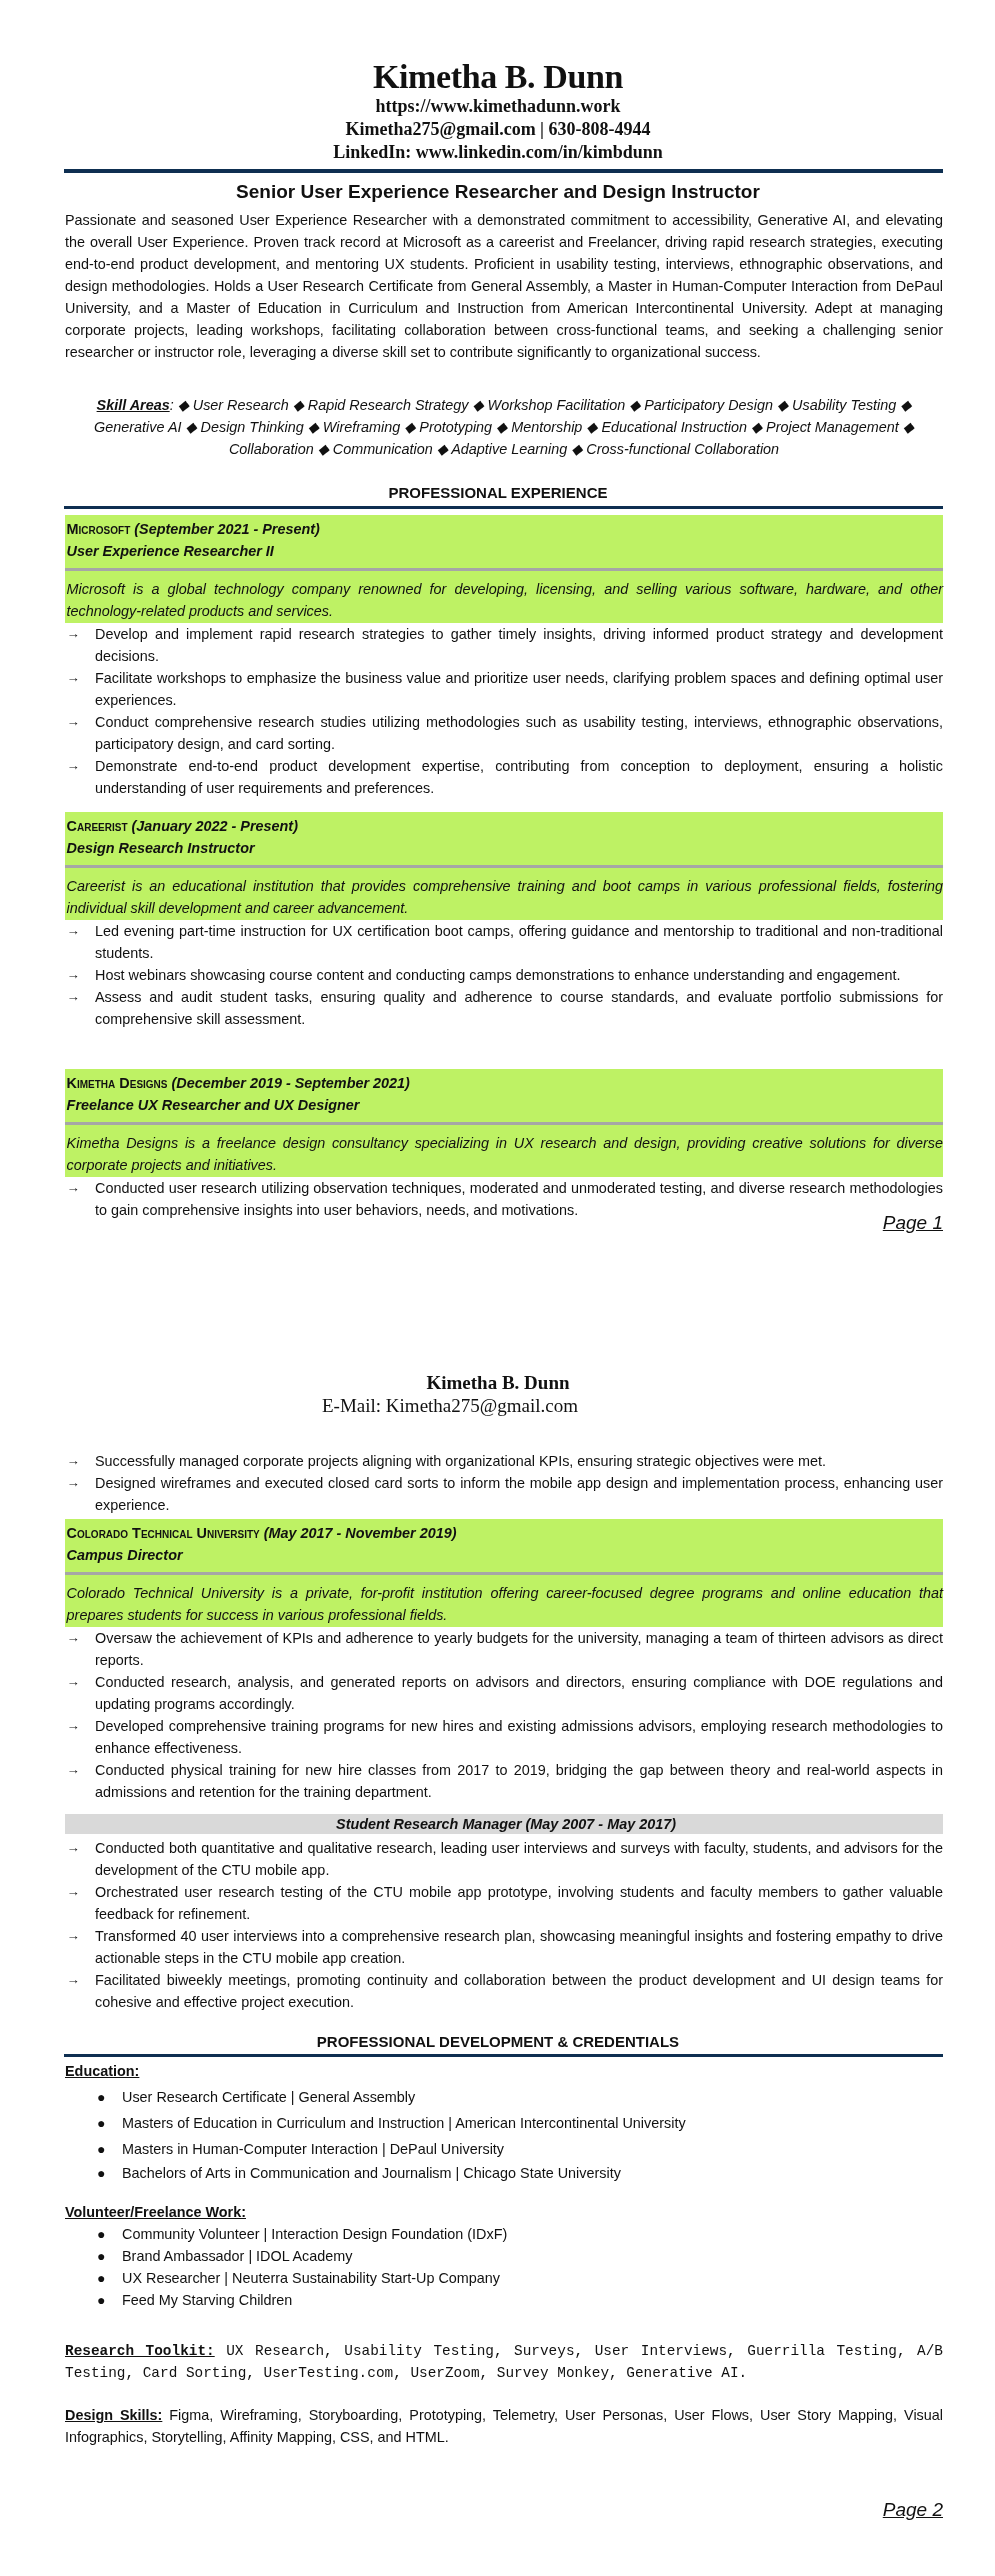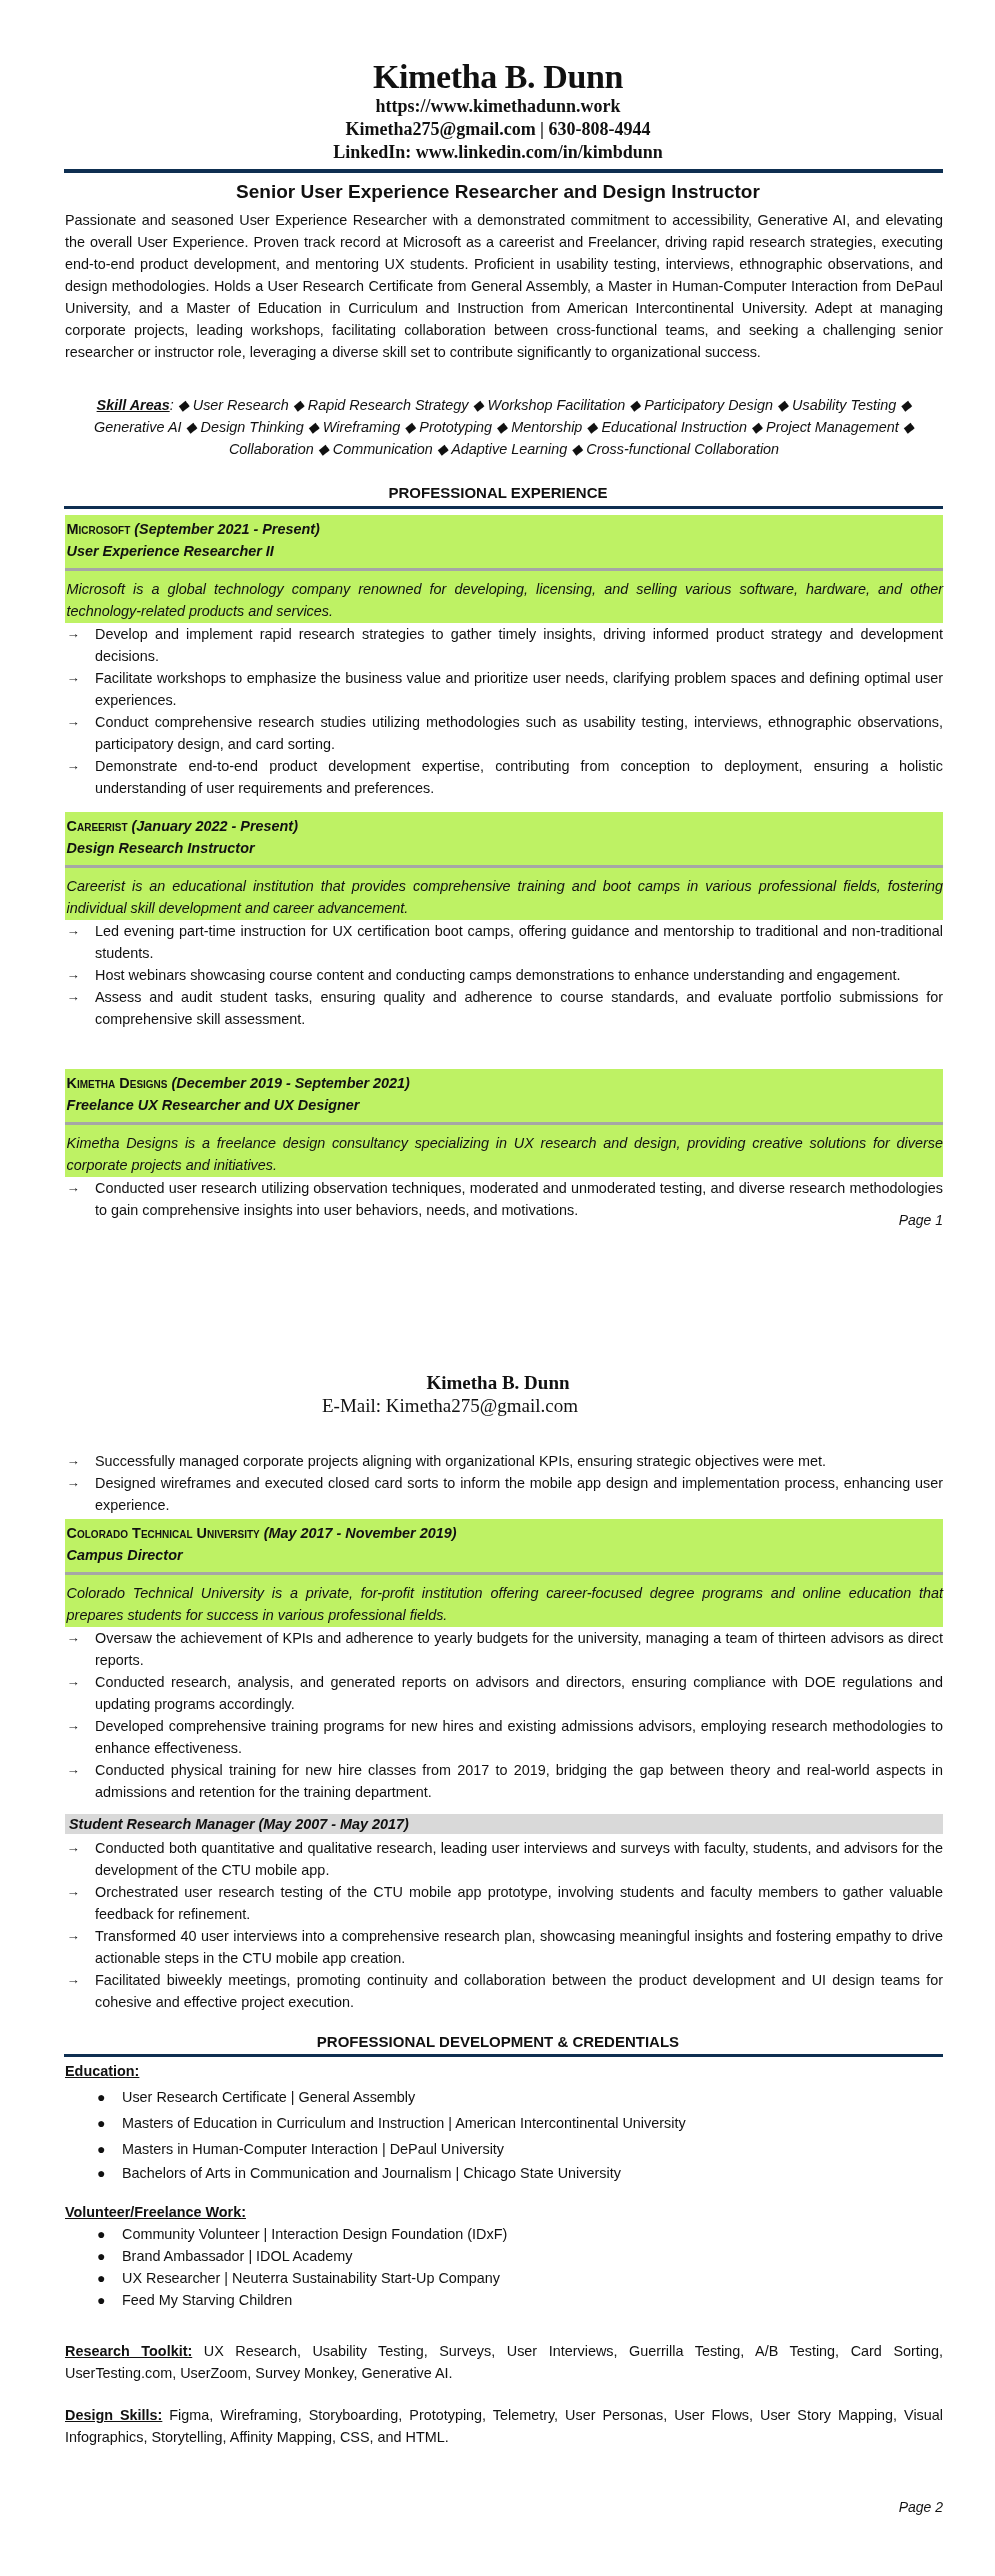--- a/index.html
+++ b/index.html
@@ -20,28 +20,28 @@
   .section-title { font-size: 15px; font-weight: bold; line-height: 20.3px; text-align: center; }
   .job-box { background: #bef264; }
   .job-head { padding: 3.1px 0 0 1.6px; font-size: 14.4px; line-height: 22px; font-weight: bold; }
   .company { font-variant: small-caps; font-style: normal; }
   .job-head .dates, .job-head .role { font-style: italic; }
   .job-sep { height: 3.1px; background: #a6a6a6; margin: 6.2px 0 6.2px 0; }
   .job-desc { font-size: 14.4px; line-height: 22px; font-style: italic; text-align: justify; padding: 0 0 1.6px 1.6px; }
   ul.arrows { list-style: none; margin: 0; padding: 0; }
   ul.arrows li { position: relative; padding-left: 30px; font-size: 14.4px; line-height: 22px; text-align: justify; }
   ul.arrows li .arrow { position: absolute; left: 1.6px; top: 0; font-size: 13.3px; }
-  .page-num { font-size: 14px; font-style: italic; text-align: right; }
+  .page-num { font-size: 19px; font-style: italic; text-align: right; text-decoration: underline; }
   .sub-head { font-size: 14.4px; font-weight: bold; text-decoration: underline; line-height: 22px; }
   ul.dots { list-style: none; margin: 0; padding: 0; }
   ul.dots li { position: relative; padding-left: 57px; font-size: 14.4px; line-height: 22px; }
   ul.dots li .dot { position: absolute; left: 32px; top: 0; font-size: 14px; }
   .para { font-size: 14.4px; line-height: 22px; text-align: justify; }
   .para .lbl { font-weight: bold; text-decoration: underline; }
-  .srm-box { background: #d9d9d9; font-size: 14.4px; line-height: 20.3px; font-weight: bold; font-style: italic; padding-left: 4px; }
+  .srm-box { background: #d9d9d9; font-size: 14.4px; line-height: 20.3px; font-weight: bold; font-style: italic; padding-left: 4px; text-align: center; }
 </style>
 </head>
 <body>
 
 <div class="page" style="top:0;">
 
   <div class="abs serif center name-big" style="top:57px;left:0;width:996px;">Kimetha B. Dunn</div>
   <div class="abs serif center contact" style="top:95px;left:0;width:996px;">https://www.kimethadunn.work</div>
   <div class="abs serif center contact" style="top:118px;left:0;width:996px;">Kimetha275@gmail.com | 630-808-4944</div>
   <div class="abs serif center contact" style="top:141px;left:0;width:996px;">LinkedIn: www.linkedin.com/in/kimbdunn</div>
@@ -169,21 +169,21 @@
   <div class="content" style="top:2201px;">
     <div class="sub-head">Volunteer/Freelance Work:</div>
     <ul class="dots">
       <li><span class="dot">●</span><span>Community Volunteer | Interaction Design Foundation (IDxF)</span></li>
       <li><span class="dot">●</span><span>Brand Ambassador | IDOL Academy</span></li>
       <li><span class="dot">●</span><span>UX Researcher | Neuterra Sustainability Start-Up Company</span></li>
       <li><span class="dot">●</span><span>Feed My Starving Children</span></li>
     </ul>
     </div>
 
-  <div class="content para" style="top:2340px;">
+  <div class="content para" style="top:2340px;font-family:Liberation Mono, monospace;">
     <span class="lbl">Research Toolkit:</span> <span>UX Research, Usability Testing, Surveys, User Interviews, Guerrilla Testing, A/B Testing, Card Sorting, UserTesting.com, UserZoom, Survey Monkey, Generative AI.</span>
   </div>
 
   <div class="content para" style="top:2404px;">
     <span class="lbl">Design Skills:</span> <span>Figma, Wireframing, Storyboarding, Prototyping, Telemetry, User Personas, User Flows, User Story Mapping, Visual Infographics, Storytelling, Affinity Mapping, CSS, and HTML.</span>
   </div>
 
   <div class="content page-num" style="top:2499px;">Page 2</div>
 </div>
 

